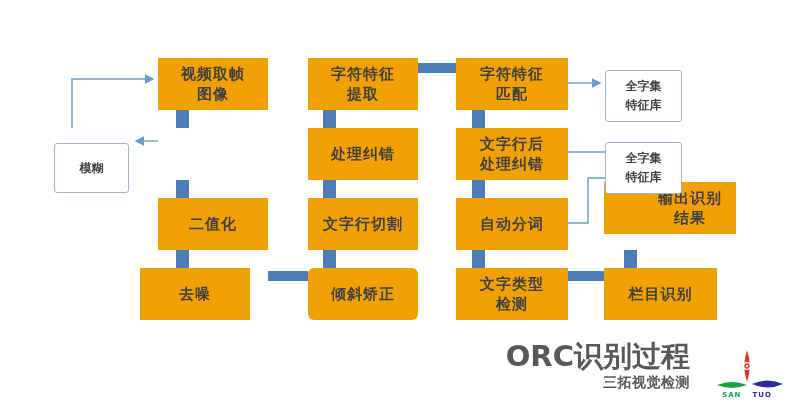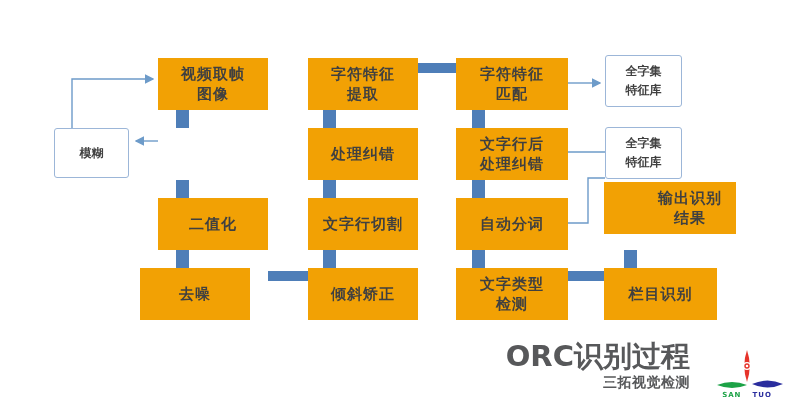--- a/index.html
+++ b/index.html
@@ -33,20 +33,21 @@
     color: #404040;
     display: flex;
     align-items: center;
     justify-content: center;
     text-align: center;
     white-space: pre-line;
     font-size: 12px;
     font-weight: 600;
     line-height: 1.55;
     box-sizing: border-box;
+    margin-top: 15px;
   }
   .vbar { position: absolute; width: 13px; height: 18px; background: #4E7EB8; }
   .hbar { position: absolute; height: 10px; background: #4E7EB8; }
   .lines { position: absolute; left: 0; top: 0; width: 800px; height: 409px; pointer-events: none; }
   .title-block {
     position: absolute;
     left: 460px;
     top: 341px;
     width: 230px;
     text-align: right;
@@ -106,21 +107,21 @@
 
   <div class="node" style="left:158px;top:58px;width:110px;height:52px;">视频取帧
 图像</div>
   <div class="node" style="left:158px;top:198px;width:110px;height:52px;">二值化</div>
   <div class="node" style="left:140px;top:268px;width:110px;height:52px;">去噪</div>
 
   <div class="node" style="left:308px;top:58px;width:110px;height:52px;">字符特征
 提取</div>
   <div class="node" style="left:308px;top:128px;width:110px;height:52px;">处理纠错</div>
   <div class="node" style="left:308px;top:198px;width:110px;height:52px;">文字行切割</div>
-  <div class="node" style="left:308px;top:268px;width:110px;height:52px;">倾斜矫正</div>
+  <div class="node" style="left:308px;top:268px;width:110px;height:52px;border-radius:6px;">倾斜矫正</div>
 
   <div class="node" style="left:456px;top:58px;width:112px;height:52px;">字符特征
 匹配</div>
   <div class="node" style="left:456px;top:128px;width:112px;height:52px;">文字行后
 处理纠错</div>
   <div class="node" style="left:456px;top:198px;width:112px;height:52px;">自动分词</div>
   <div class="node" style="left:456px;top:268px;width:112px;height:52px;">文字类型
 检测</div>
 
   <div class="node" style="left:604px;top:182px;width:92px;height:52px;padding-left:40px;">输出识别

